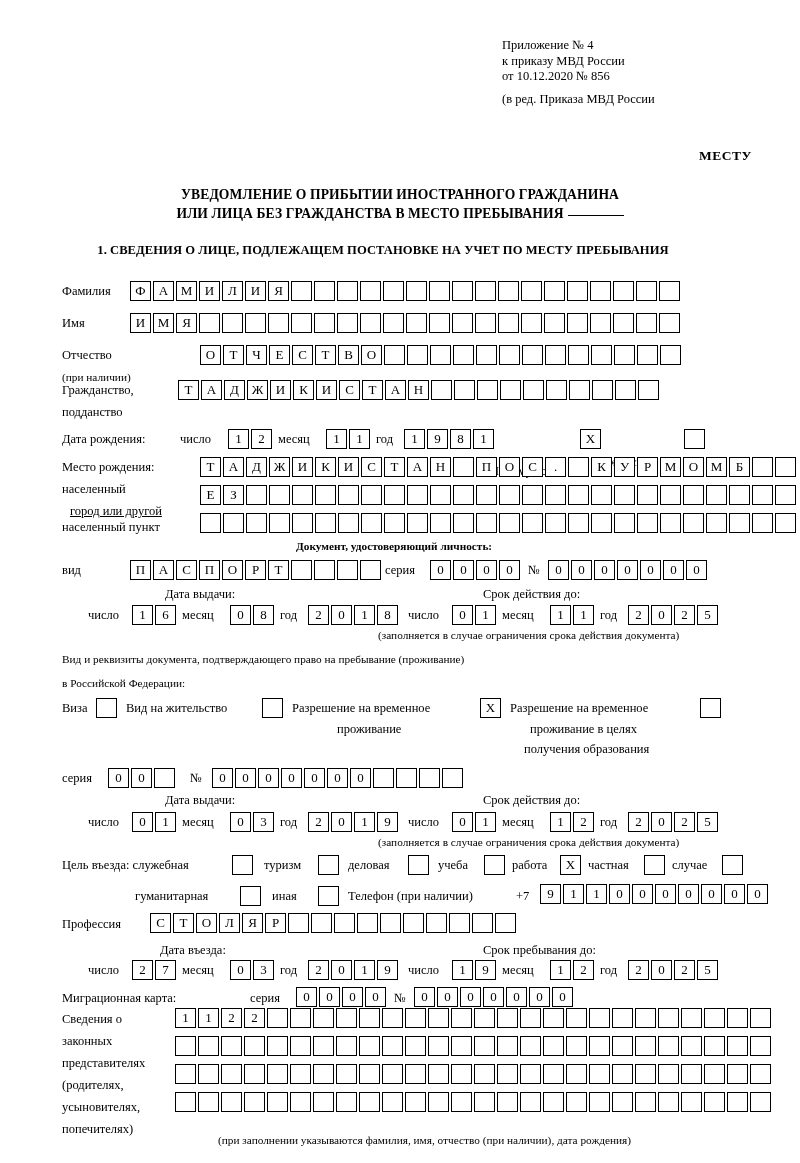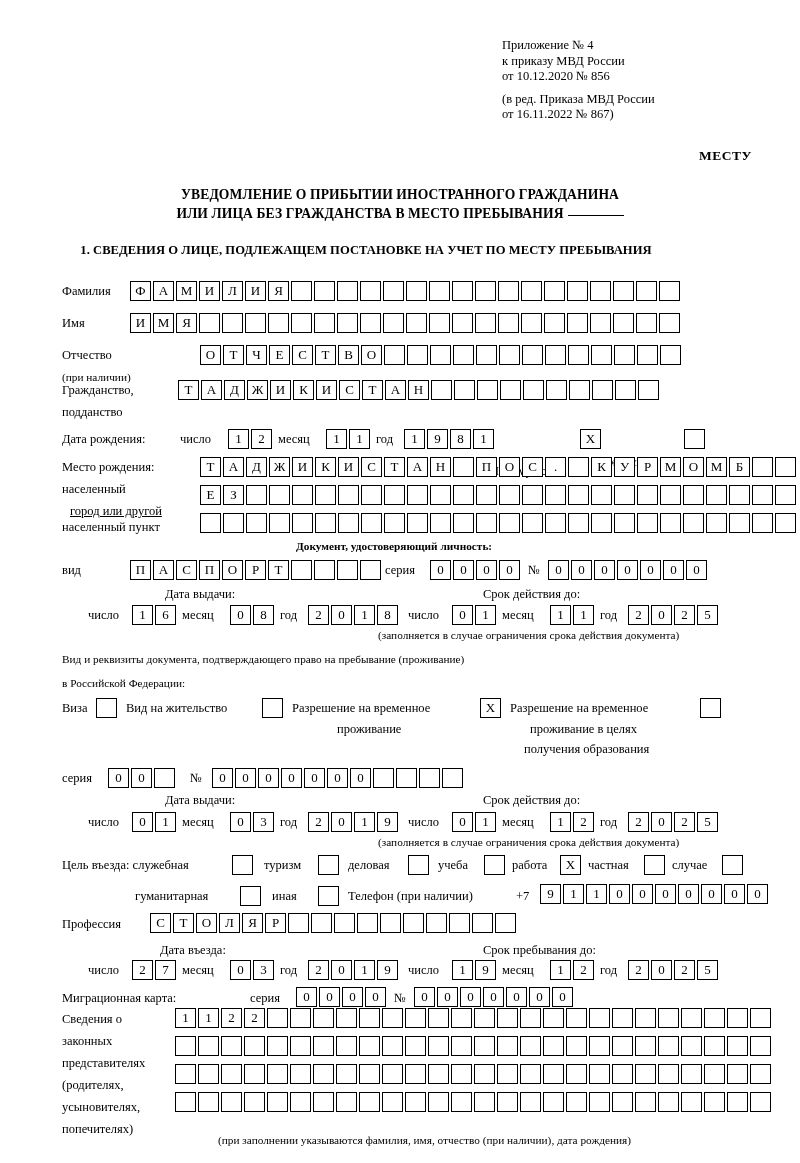--- a/index.html
+++ b/index.html
@@ -64,20 +64,21 @@
 
   .section1 {
     position: absolute;
     top: 243px;
     left: 0;
     width: 732px;
     text-align: center;
     font-size: 12.6px;
     font-weight: bold;
     letter-spacing: 0.05px;
+    padding-left: 17px;
   }
 
   
   .lbl {
     position: absolute;
     font-size: 12.5px;
     line-height: 14px;
     white-space: nowrap;
   }
   .lbl.b { font-weight: bold; }
@@ -115,21 +116,20 @@
 <body>
 
 <div class="page">
 
   <div class="hdr">
     <div>Приложение № 4</div>
     <div>к приказу МВД России</div>
     <div>от 10.12.2020 № 856</div>
     <div class="gap"></div>
     <div>(в ред. Приказа МВД России</div>
-    <div>от 16.11.2022 № 867)</div>
   </div>
 
   <div class="forma">МЕСТУ</div>
 
   <div class="title">
     <div>УВЕДОМЛЕНИЕ О ПРИБЫТИИ ИНОСТРАННОГО ГРАЖДАНИНА</div>
     <div><span>ИЛИ ЛИЦА БЕЗ ГРАЖДАНСТВА В МЕСТО ПРЕБЫВАНИЯ</span><span class="uline"></span></div>
   </div>
 
   <div class="section1">1. СВЕДЕНИЯ О ЛИЦЕ, ПОДЛЕЖАЩЕМ ПОСТАНОВКЕ НА УЧЕТ ПО МЕСТУ ПРЕБЫВАНИЯ</div>

